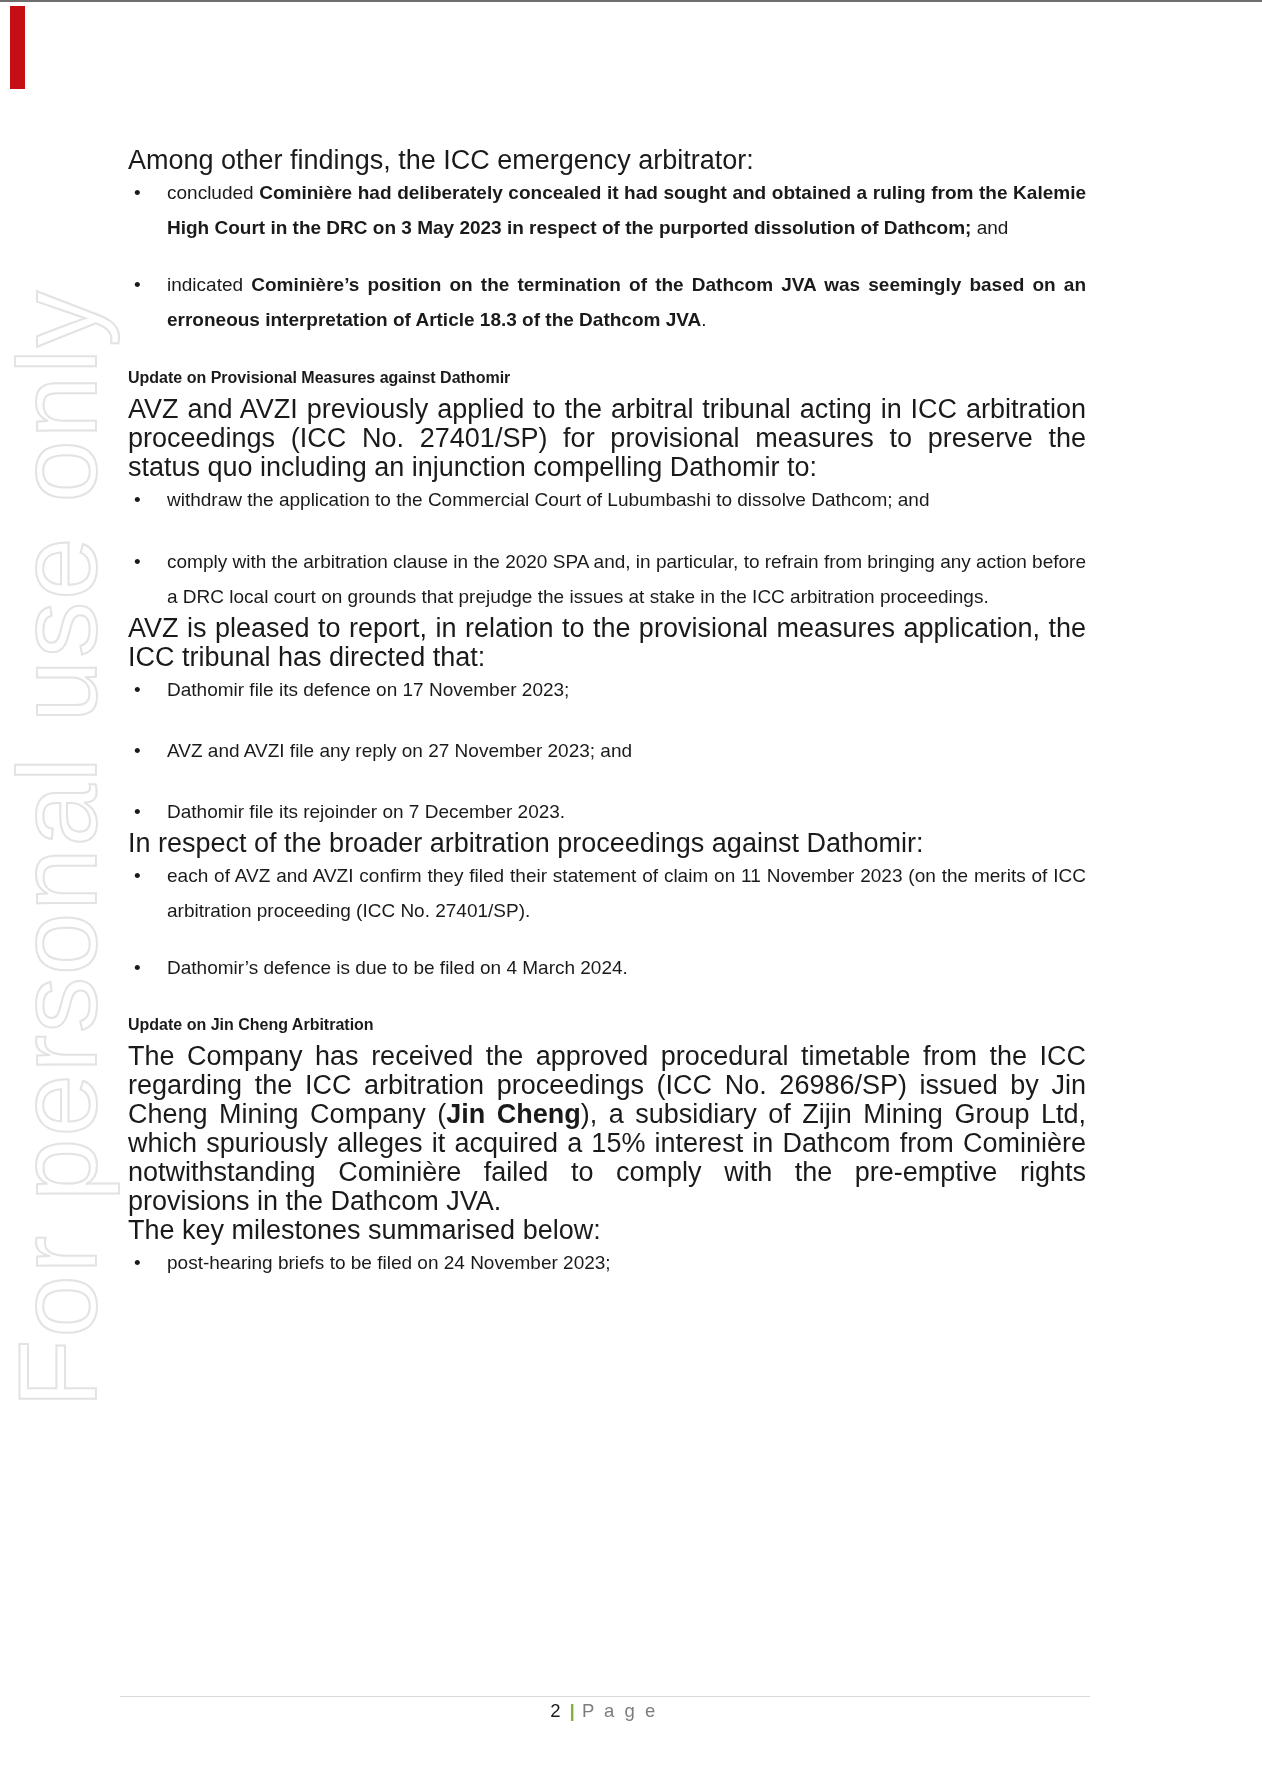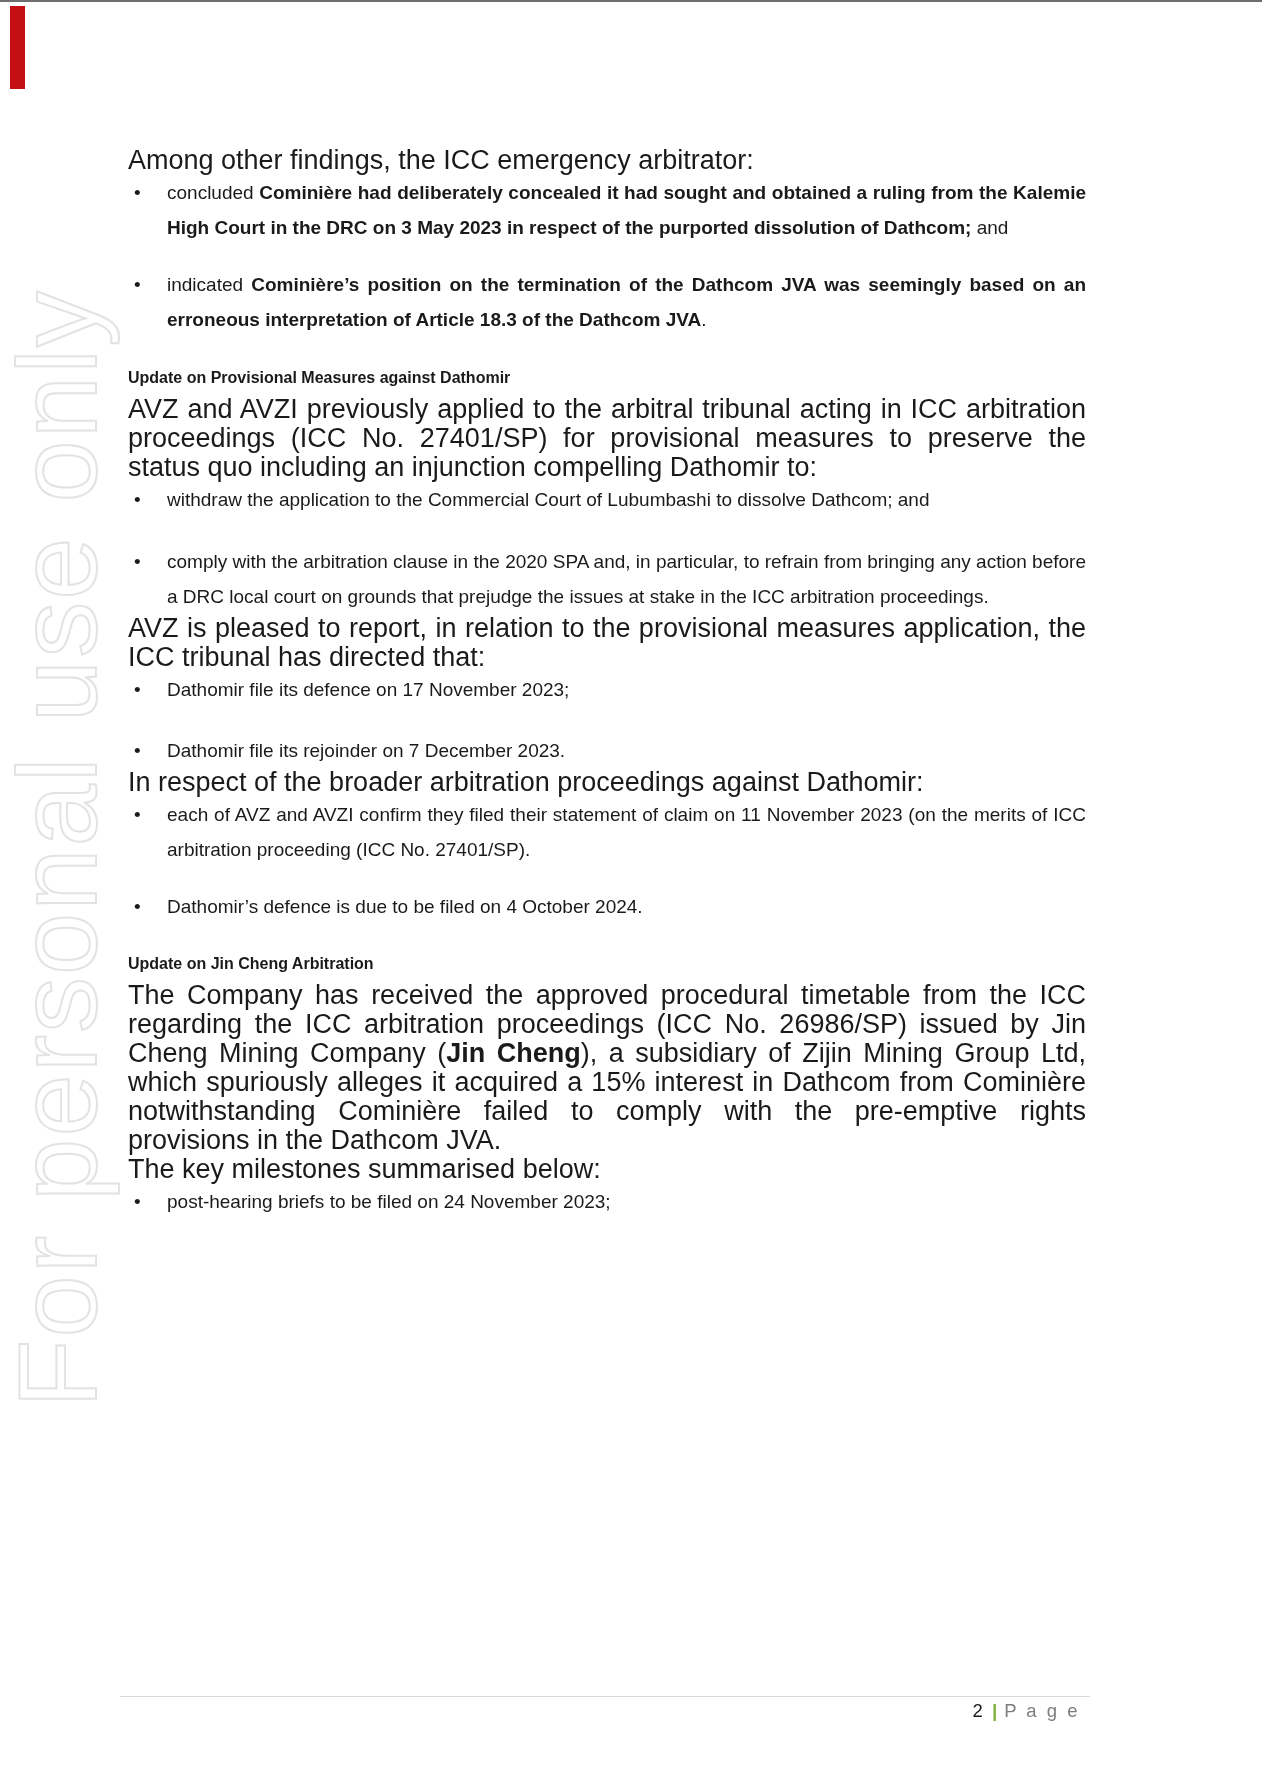--- a/index.html
+++ b/index.html
@@ -20,21 +20,21 @@
   .heading{margin:0;font-size:16px;line-height:35px;font-weight:700;text-align:left;color:#1a1a1a;}
   ul.blist{margin:0;padding:0;list-style:none;}
   .blist li{position:relative;padding-left:39px;font-size:19px;line-height:35px;text-align:justify;}
   .blist li::before{content:"\2022";position:absolute;left:6px;top:0;}
   .mt21{margin-top:21px}.mt22{margin-top:22px}.mt23{margin-top:23px}
   .mt24{margin-top:24px}.mt25{margin-top:25px}.mt26{margin-top:26px}.mt27{margin-top:27px}
   .g22 li + li{margin-top:22px}
   .g26 li + li{margin-top:26px}
   .g27 li + li{margin-top:27px}
   .hr{position:absolute;left:120px;top:1696px;width:970px;height:0;border-top:1.5px solid #d9d9d9;}
-  .footer{position:absolute;left:128px;top:1699px;width:952px;text-align:right;font-size:18.5px;line-height:23px;}
+  .footer{position:absolute;left:128px;top:1699px;width:952px;text-align:center;font-size:18.5px;line-height:23px;}
   .pg-num{color:#1a1a1a;}
   .pg-sep{font-weight:700;margin:0 7px 0 9px;font-size:19px;}
   .pg-word{color:#7d7d7d;letter-spacing:2.5px;}
 </style>
 </head>
 <body>
 
 <div class="page">
 
   <div class="top-edge"></div>
@@ -70,33 +70,36 @@
       </li>
     </ul>
 
     <p class="para mt22">AVZ is pleased to report, in relation to the provisional measures application, the ICC tribunal has directed that:</p>
 
     <ul class="blist g26 mt26">
       <li>
         <span>Dathomir file its defence on 17 November 2023;</span>
       </li>
       <li>
+        <span>AVZ and AVZI file any reply on 27 November 2023; and</span>
+      </li>
+      <li>
         <span>Dathomir file its rejoinder on 7 December 2023.</span>
       </li>
     </ul>
 
 
     <p class="para mt25">In respect of the broader arbitration proceedings against Dathomir:</p>
 
     <ul class="blist g22 mt27">
       <li>
         <span>each of AVZ and AVZI confirm they filed their statement of claim on 11 November 2023 (on the merits of ICC arbitration proceeding (ICC No. 27401/SP).</span>
       </li>
       <li>
-        <span>Dathomir’s defence is due to be filed on 4 October 2024.</span>
+        <span>Dathomir’s defence is due to be filed on 4 March 2024.</span>
       </li>
     </ul>
 
     <h2 class="heading mt22">Update on Jin Cheng Arbitration</h2>
 
     <p class="para mt25"><span>The Company has received the approved procedural timetable from the ICC regarding the ICC arbitration proceedings (ICC No. 26986/SP) issued by Jin Cheng Mining Company (</span><span style="font-weight: 700;">Jin Cheng</span><span>), a subsidiary of Zijin Mining Group Ltd, which spuriously alleges it acquired a 15% interest in Dathcom from Cominière notwithstanding Cominière failed to comply with the pre-emptive rights provisions in the Dathcom JVA.</span></p>
 
     <p class="para mt24">The key milestones summarised below:</p>
 
     <ul class="blist g22 mt24">

